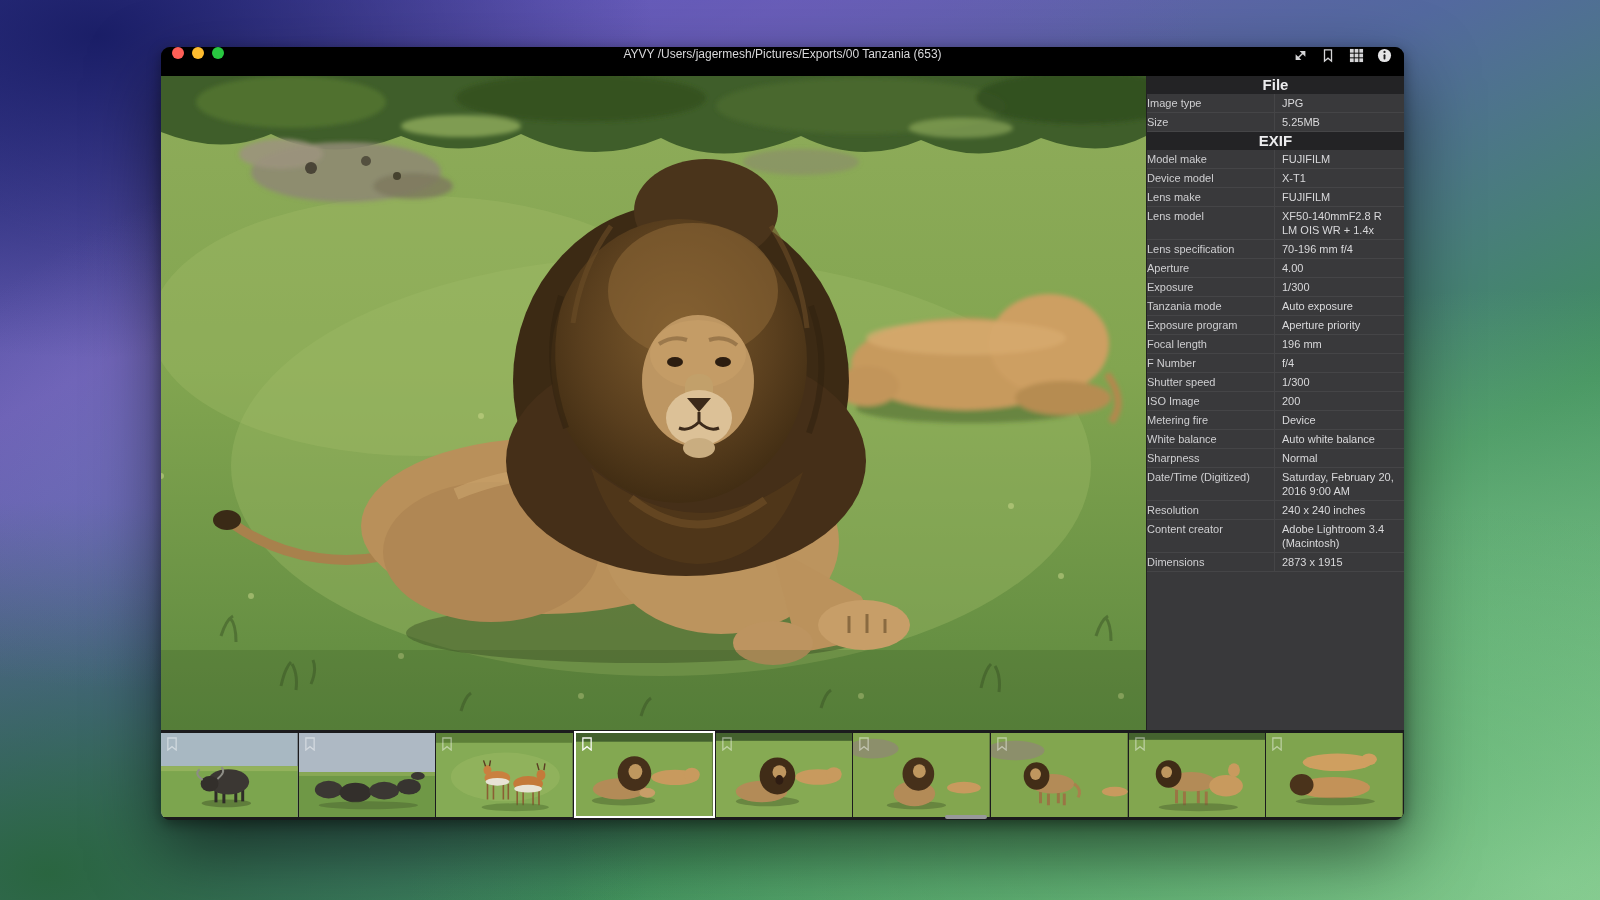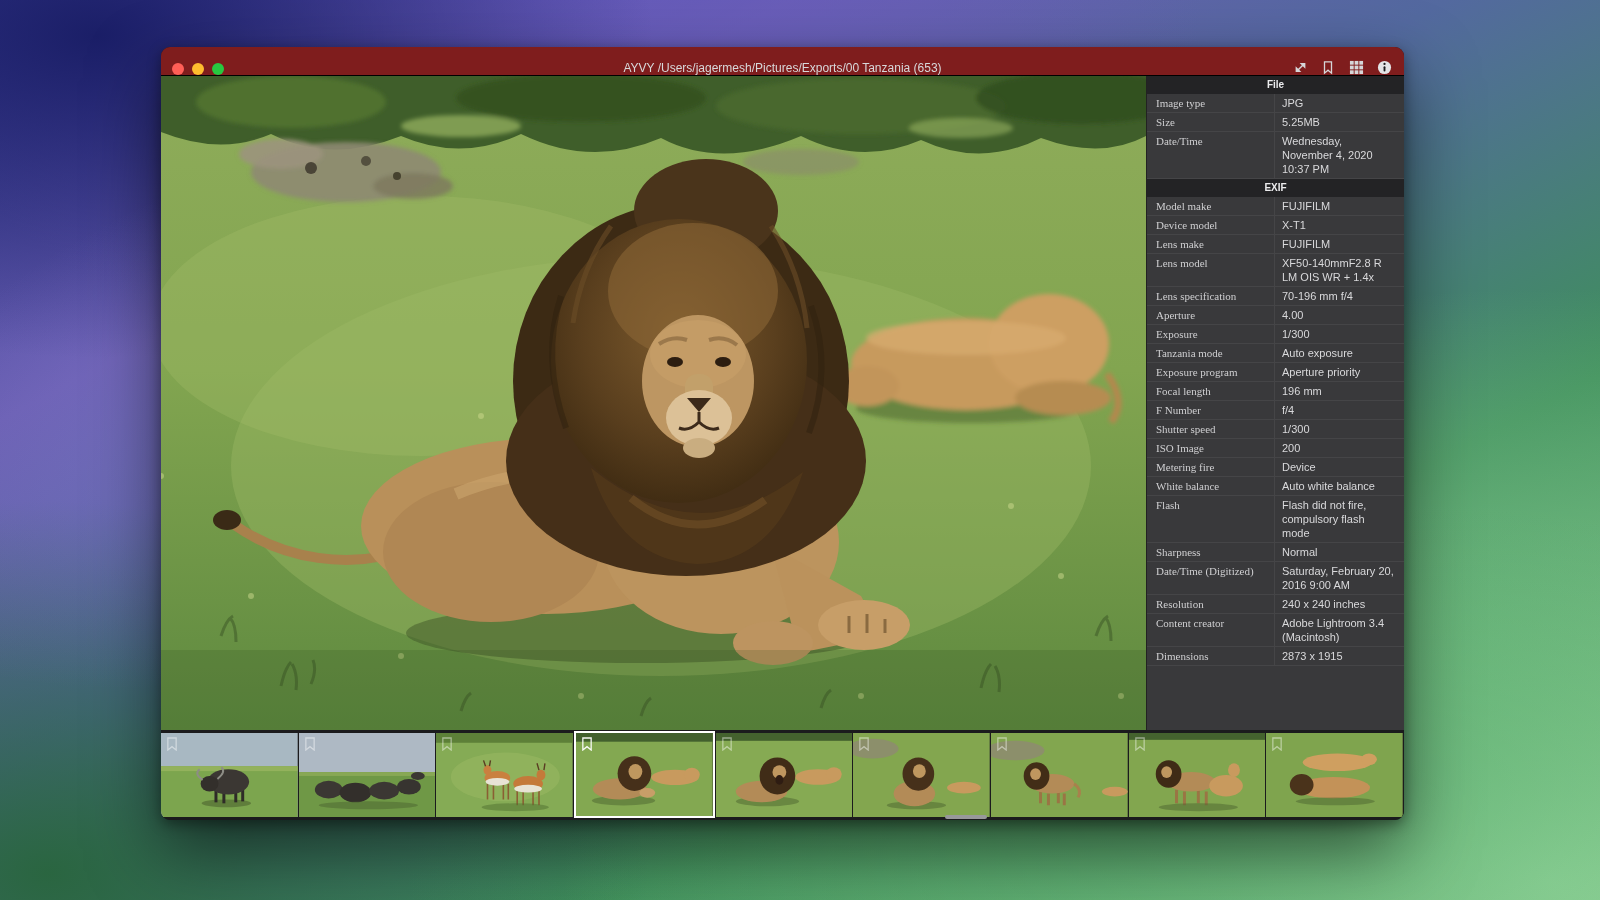--- a/index.html
+++ b/index.html
@@ -19,36 +19,36 @@
     transform:rotate(-18deg); }
   .swoosh2 { position:absolute; left:400px; top:520px; width:1500px; height:560px;
     background:radial-gradient(closest-side, rgba(70,160,95,.55), rgba(70,160,95,0));
     transform:rotate(-8deg); }
 
   .window {
     position:absolute; left:161px; top:47px; width:1243px; height:773px;
     border-radius:9px; overflow:hidden; background:#1e1e20;
     box-shadow:0 30px 70px rgba(0,0,0,.55), 0 4px 14px rgba(0,0,0,.4);
   }
-  .titlebar { position:relative; height:29px; background:#7f1d1d; display:flex; align-items:flex-end; border-bottom:1px solid #000; }
+  .titlebar { position:relative; height:29px; background:#000000; display:flex; align-items:flex-start; border-bottom:1px solid #000; }
   .traffic { display:flex; gap:8px; margin-left:11px; }
   .tl { width:12px; height:12px; border-radius:50%; display:inline-block; }
   .tl.red { background:#ff5f57; } .tl.yellow { background:#febc2e; } .tl.green { background:#28c840; }
   .title { position:absolute; left:0; right:0; text-align:center; font-size:12px; color:#d8d8da; pointer-events:none; }
   .tb-icons { position:absolute; right:12px; display:flex; gap:12px; align-items:center; }
   .tb-icons span { display:inline-flex; width:16px; height:16px; align-items:center; justify-content:center; cursor:pointer; }
 
   .content { display:flex; height:654px; }
   .viewer { width:985px; height:654px; position:relative; background:#222; overflow:hidden; }
   .viewer svg { display:block; width:985px; height:654px; }
 
   .panel { width:258px; background:#39393b; border-left:1px solid #222; color:#d4d4d6; font-size:11px; line-height:14px; overflow:hidden; }
-  .sec-header { background:#232325; color:#ececee; font-weight:bold; text-align:center; padding:2px 0; font-size:10px; }
+  .sec-header { background:#232325; color:#ececee; font-weight:bold; text-align:center; padding:2px 0; font-size:15px; }
   .meta-row { display:flex; border-bottom:1px solid #454547; background:#39393b; }
-  .meta-label { width:128px; padding:2px 4px 2px 9px; border-right:1px solid #454547; color:#cfcfd1; flex:none;font-family:Liberation Serif, serif; }
+  .meta-label { width:128px; padding:2px 4px 2px 0; border-right:1px solid #454547; color:#cfcfd1; flex:none; }
   .meta-value { flex:1; padding:2px 10px 2px 7px; color:#d9d9db; word-wrap:break-word; }
 
   .filmstrip { position:relative; height:90px; background:#1b1b1d; display:flex; padding-top:3px; }
   .thumb { position:relative; flex:1; margin-right:1px; height:84px; overflow:hidden; cursor:pointer; background:#2a2a2a; }
   .thumb:last-child { margin-right:0; }
   .thumb svg.scene { display:block; width:100%; height:100%; }
   .thumb.selected { border:2px solid #fff; height:87px; margin-top:-2px; z-index:2; }
   .bm { position:absolute; left:5px; top:4px; width:12px; height:14px; opacity:.45; }
   .thumb.selected .bm { opacity:.95; }
   .hscroll { position:absolute; bottom:1px; left:784px; width:42px; height:4px; border-radius:2px; background:#98989a; cursor:pointer; }
@@ -227,24 +227,20 @@
         <div>
             <div class="sec-header">File</div>
             <div class="meta-row">
               <div class="meta-label">Image type</div>
               <div class="meta-value">JPG</div>
             </div>
             <div class="meta-row">
               <div class="meta-label">Size</div>
               <div class="meta-value">5.25MB</div>
             </div>
-            <div class="meta-row">
-              <div class="meta-label">Date/Time</div>
-              <div class="meta-value">Wednesday, November 4, 2020 10:37 PM</div>
-            </div>
             <div class="sec-header">EXIF</div>
             <div class="meta-row">
               <div class="meta-label">Model make</div>
               <div class="meta-value">FUJIFILM</div>
             </div>
             <div class="meta-row">
               <div class="meta-label">Device model</div>
               <div class="meta-value">X-T1</div>
             </div>
             <div class="meta-row">
@@ -291,24 +287,20 @@
               <div class="meta-label">ISO Image</div>
               <div class="meta-value">200</div>
             </div>
             <div class="meta-row">
               <div class="meta-label">Metering fire</div>
               <div class="meta-value">Device</div>
             </div>
             <div class="meta-row">
               <div class="meta-label">White balance</div>
               <div class="meta-value">Auto white balance</div>
-            </div>
-            <div class="meta-row">
-              <div class="meta-label">Flash</div>
-              <div class="meta-value">Flash did not fire, compulsory flash mode</div>
             </div>
             <div class="meta-row">
               <div class="meta-label">Sharpness</div>
               <div class="meta-value">Normal</div>
             </div>
             <div class="meta-row">
               <div class="meta-label">Date/Time (Digitized)</div>
               <div class="meta-value">Saturday, February 20, 2016 9:00 AM</div>
             </div>
             <div class="meta-row">

